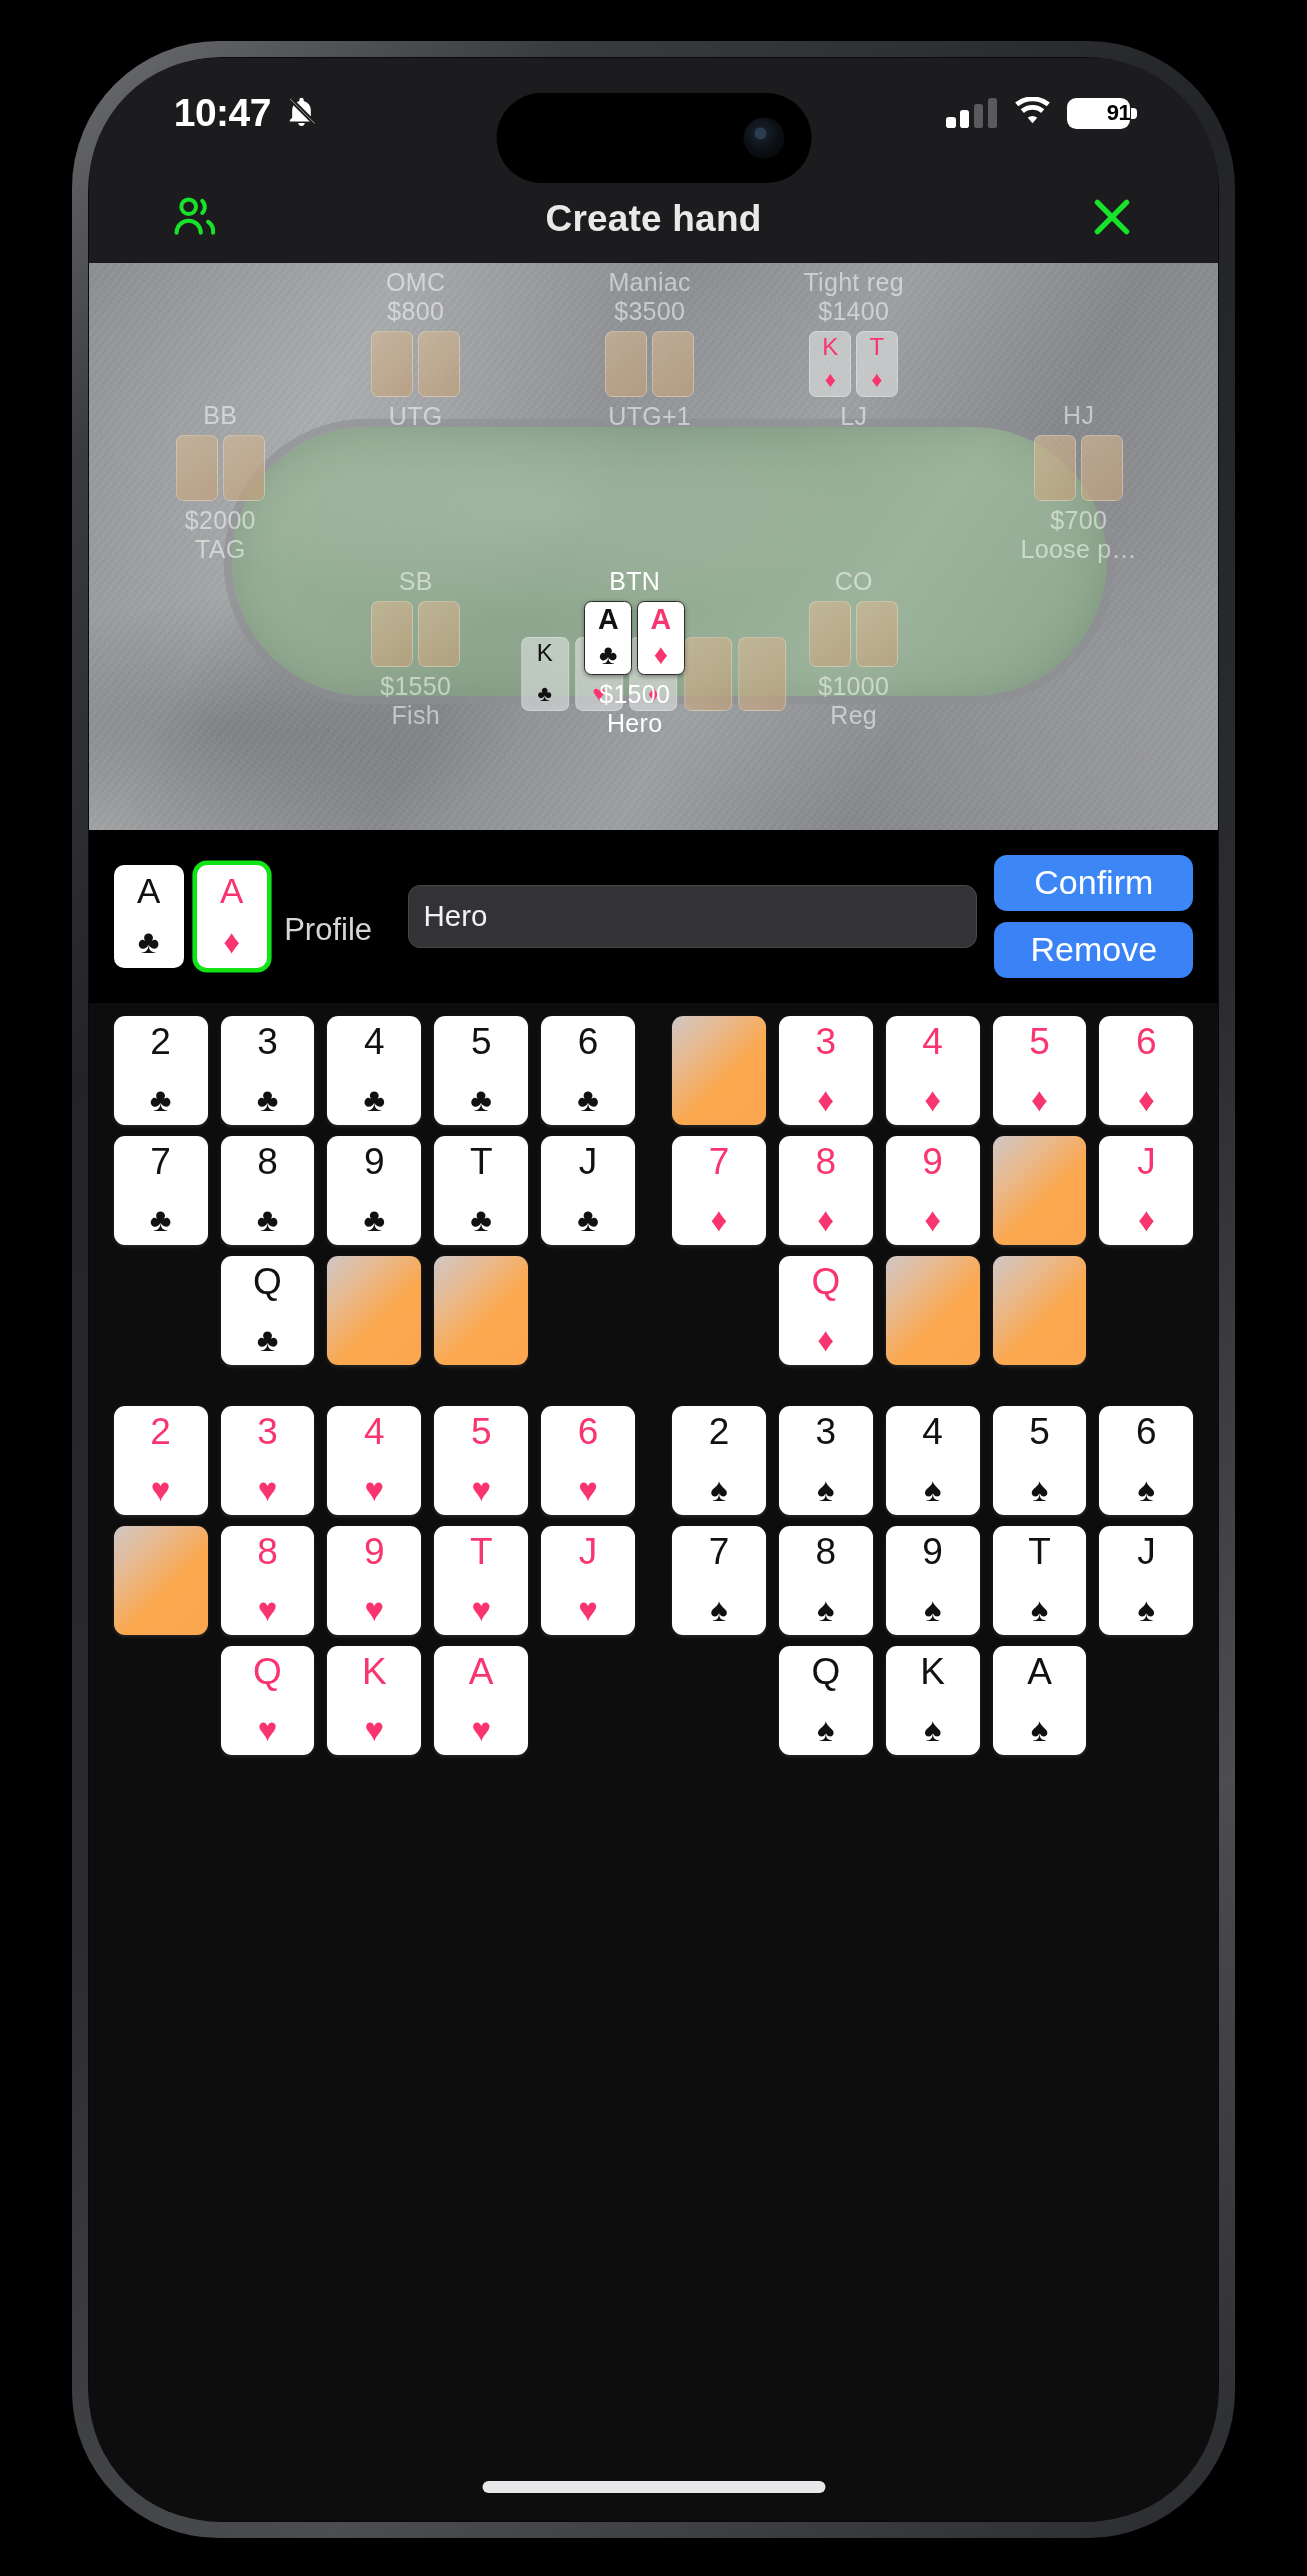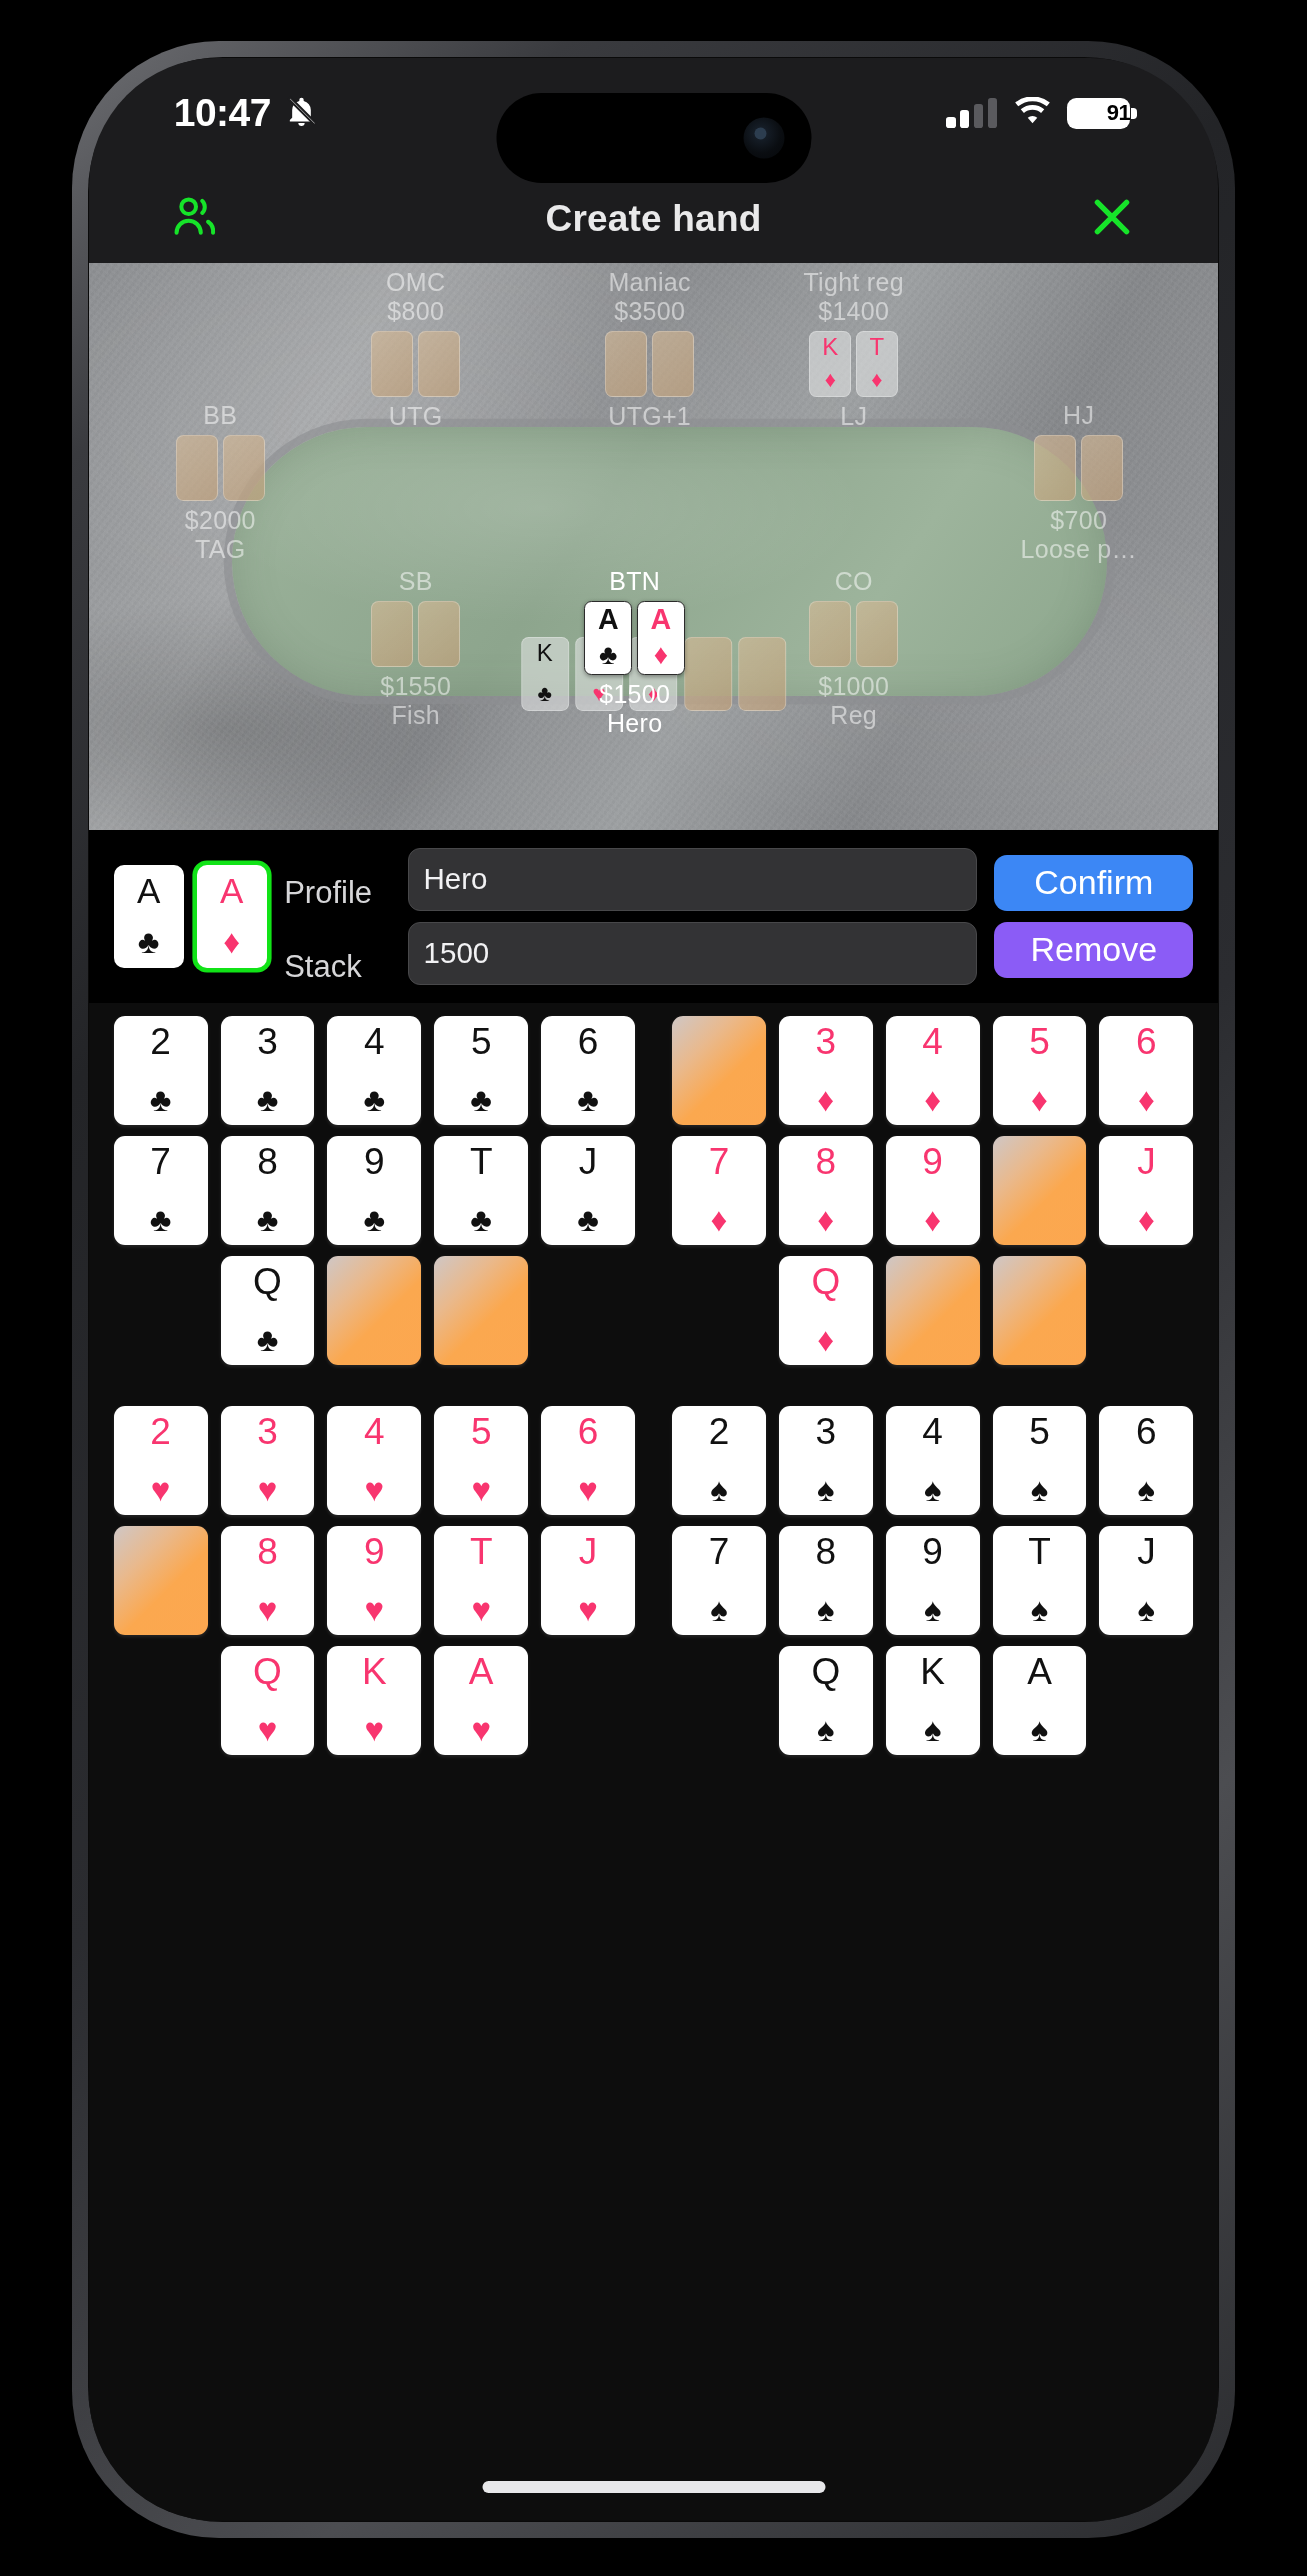--- a/index.html
+++ b/index.html
@@ -179,21 +179,21 @@
     display: flex; align-items: center; padding: 0 14.7px;
   }
 
   #actions { display: flex; flex-direction: column; gap: 11px; width: 199px; }
   .act-btn {
     height: 56px; border-radius: 13px; color: #fff; font-size: 34px;
     display: flex; align-items: center; justify-content: center;
     font-weight: 400;
   }
   #confirm-button { background: #3c87f5; }
-  #remove-button  { background: #8b5cf6; }
+  #remove-button  { background: #3b82f6; }
 
   
   #picker {
     position: absolute; top: 945px; left: 0; right: 0; bottom: 0;
     background: #0d0d0d; padding: 13px 25px 0;
   }
   .suit-block { display: grid; grid-template-columns: repeat(5, 1fr); gap: 11px 13px; }
   #picker-grid {
     display: grid; grid-template-columns: 1fr 1fr; gap: 41px 37px;
   }
@@ -395,24 +395,20 @@
             <div class="bigcard sel">
               <span class="r red">A</span>
               <span class="s red">♦</span>
             </div>
           </div>
         <div id="fields">
           <div class="field-row">
             <span class="field-label">Profile</span>
             <span class="field-input" placeholder="Profile">Hero</span>
           </div>
-          <div class="field-row">
-            <span class="field-label">Stack</span>
-            <span class="field-input" placeholder="Stack">1500</span>
-          </div>
         </div>
         <div id="actions">
           <div class="act-btn" id="confirm-button">Confirm</div>
           <div class="act-btn" id="remove-button">Remove</div>
         </div>
       </div>
 
       <div id="picker">
         <div id="picker-grid">
             <div class="suit-block">

